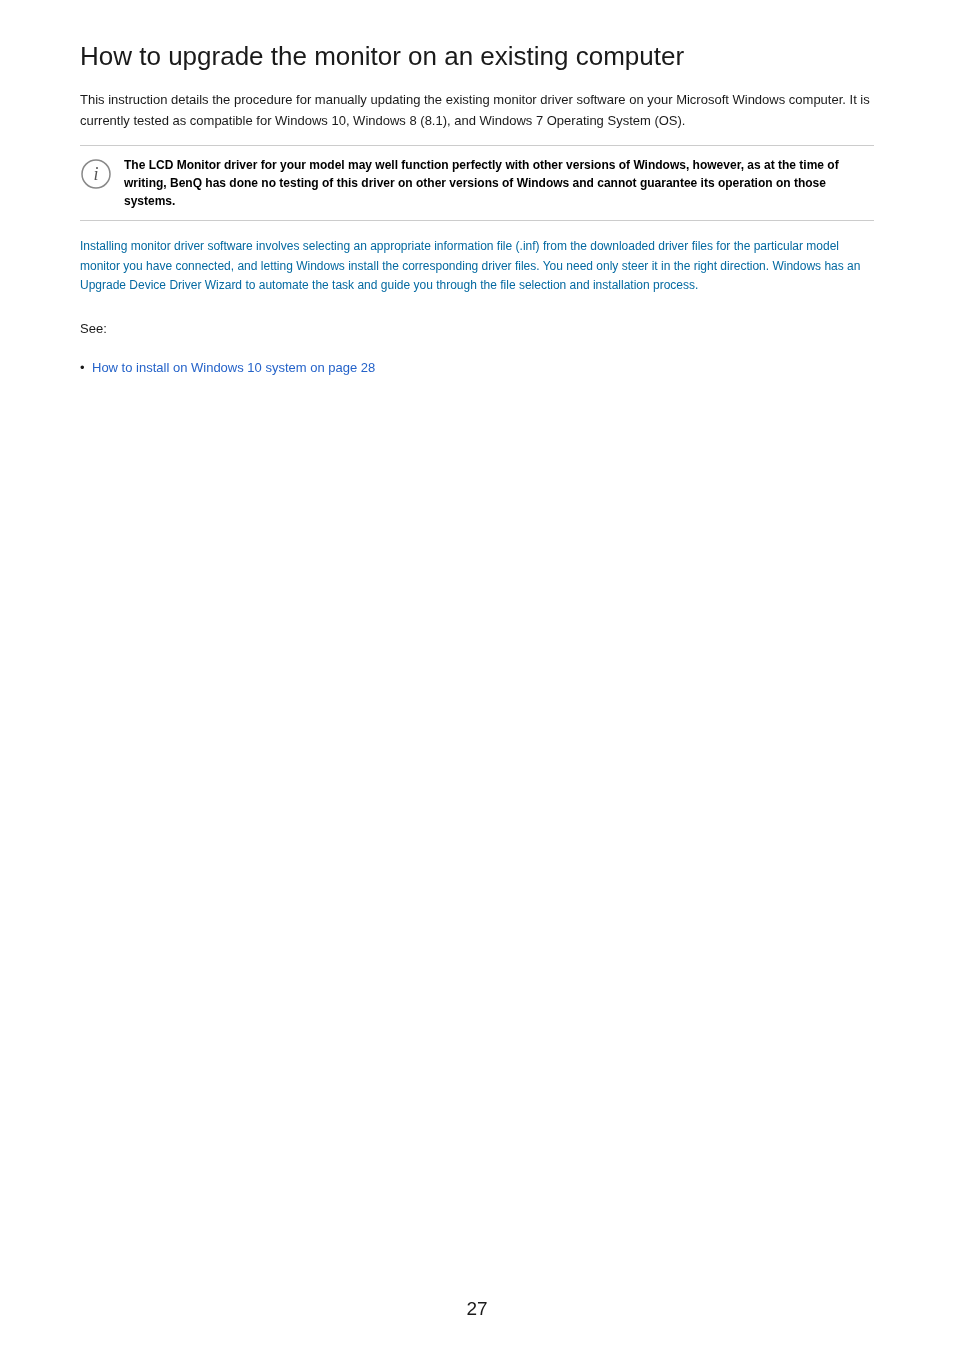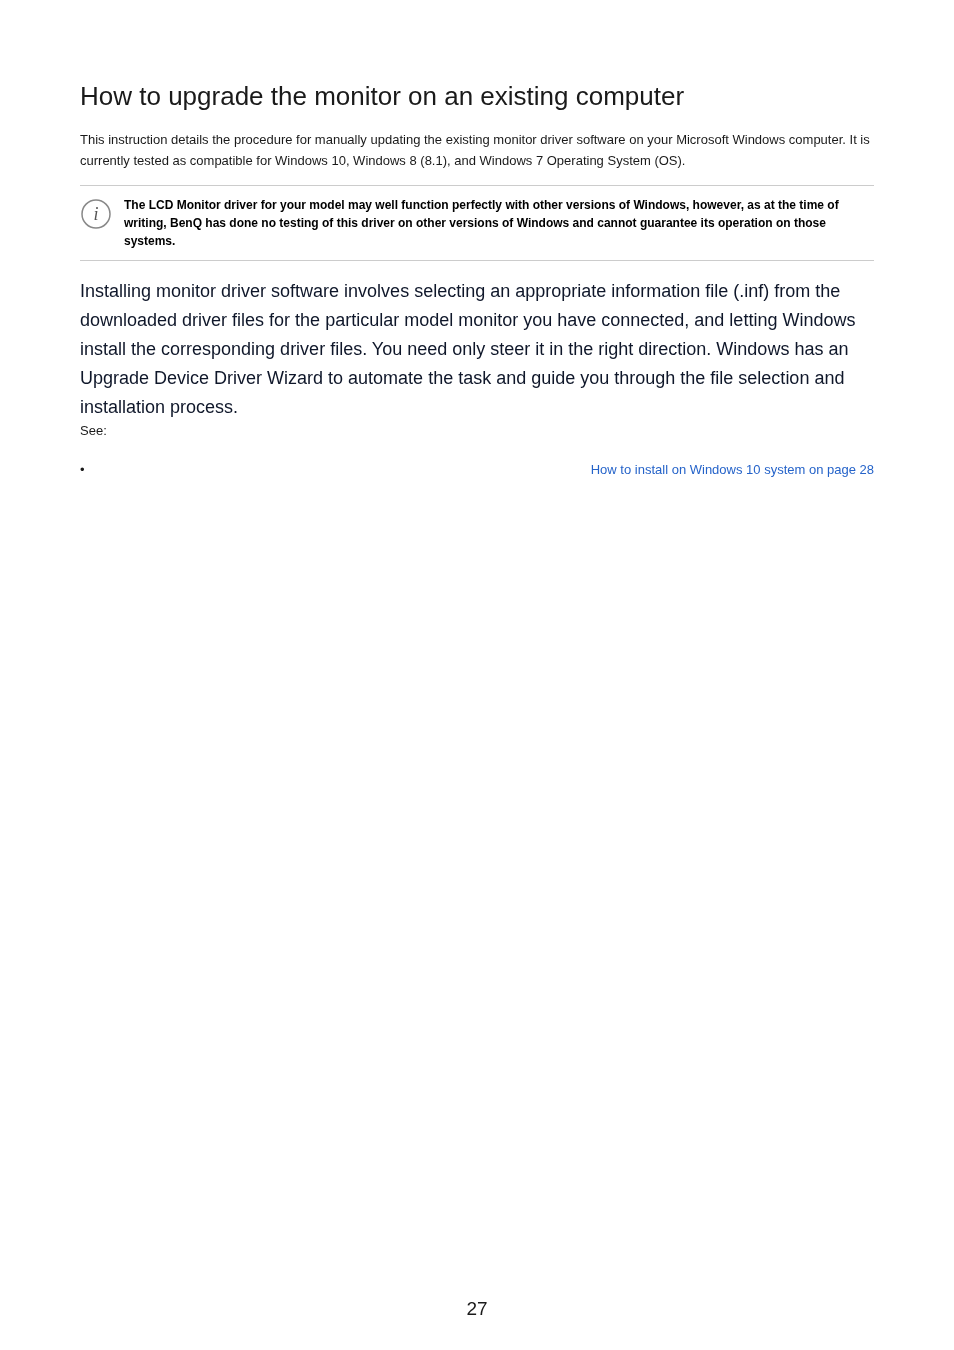--- a/index.html
+++ b/index.html
@@ -23,21 +23,20 @@
       padding: 40px 80px 60px 80px;
       position: relative;
     }
 
     .page-title {
       font-size: 26px;
       font-weight: normal;
       color: #1a1a1a;
       margin-bottom: 16px;
       line-height: 1.3;
-      margin-top: 40px;
     }
 
     .intro-text {
       font-size: 13px;
       line-height: 1.6;
       color: #1a1a1a;
       margin-bottom: 14px;
     }
 
     .notice-box {
@@ -58,45 +57,44 @@
     }
 
     .notice-text {
       font-size: 12px;
       line-height: 1.5;
       color: #000000;
       font-weight: bold;
     }
 
     .body-text {
-      font-size: 18px;
+      font-size: 12px;
       line-height: 1.6;
-      color: #0f172a;
-      margin-bottom: 2px;
+      color: #0369a1;
+      margin-bottom: 26px;
     }
 
     .see-label {
       font-size: 13px;
       color: #1a1a1a;
       margin-bottom: 20px;
     }
 
     .link-list {
       list-style: none;
       padding: 0;
       margin: 0;
     }
 
     .link-list li {
       font-size: 13px;
       line-height: 1.8;
       color: #1a1a1a;
       padding-left: 12px;
       position: relative;
-      text-align: right;
     }
 
     .link-list li::before {
       content: "•";
       position: absolute;
       left: 0;
       color: #1a1a1a;
     }
 
     .link-list li a {

